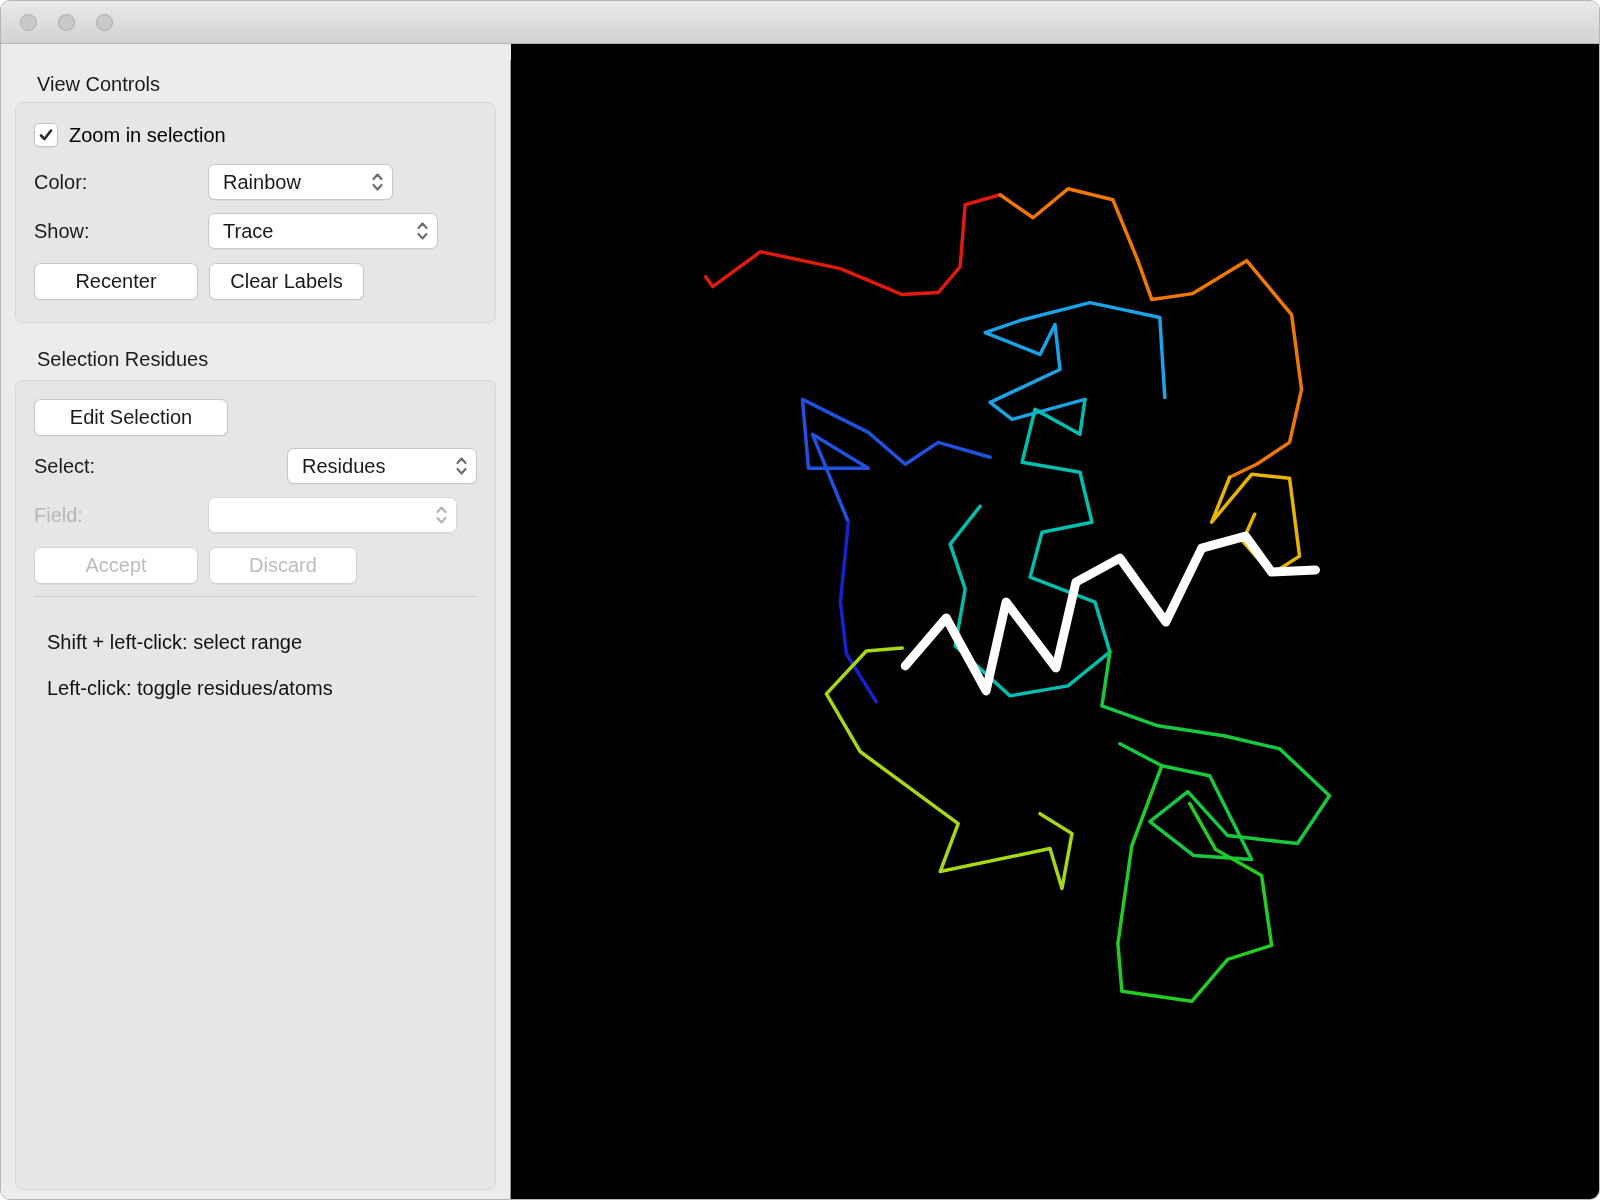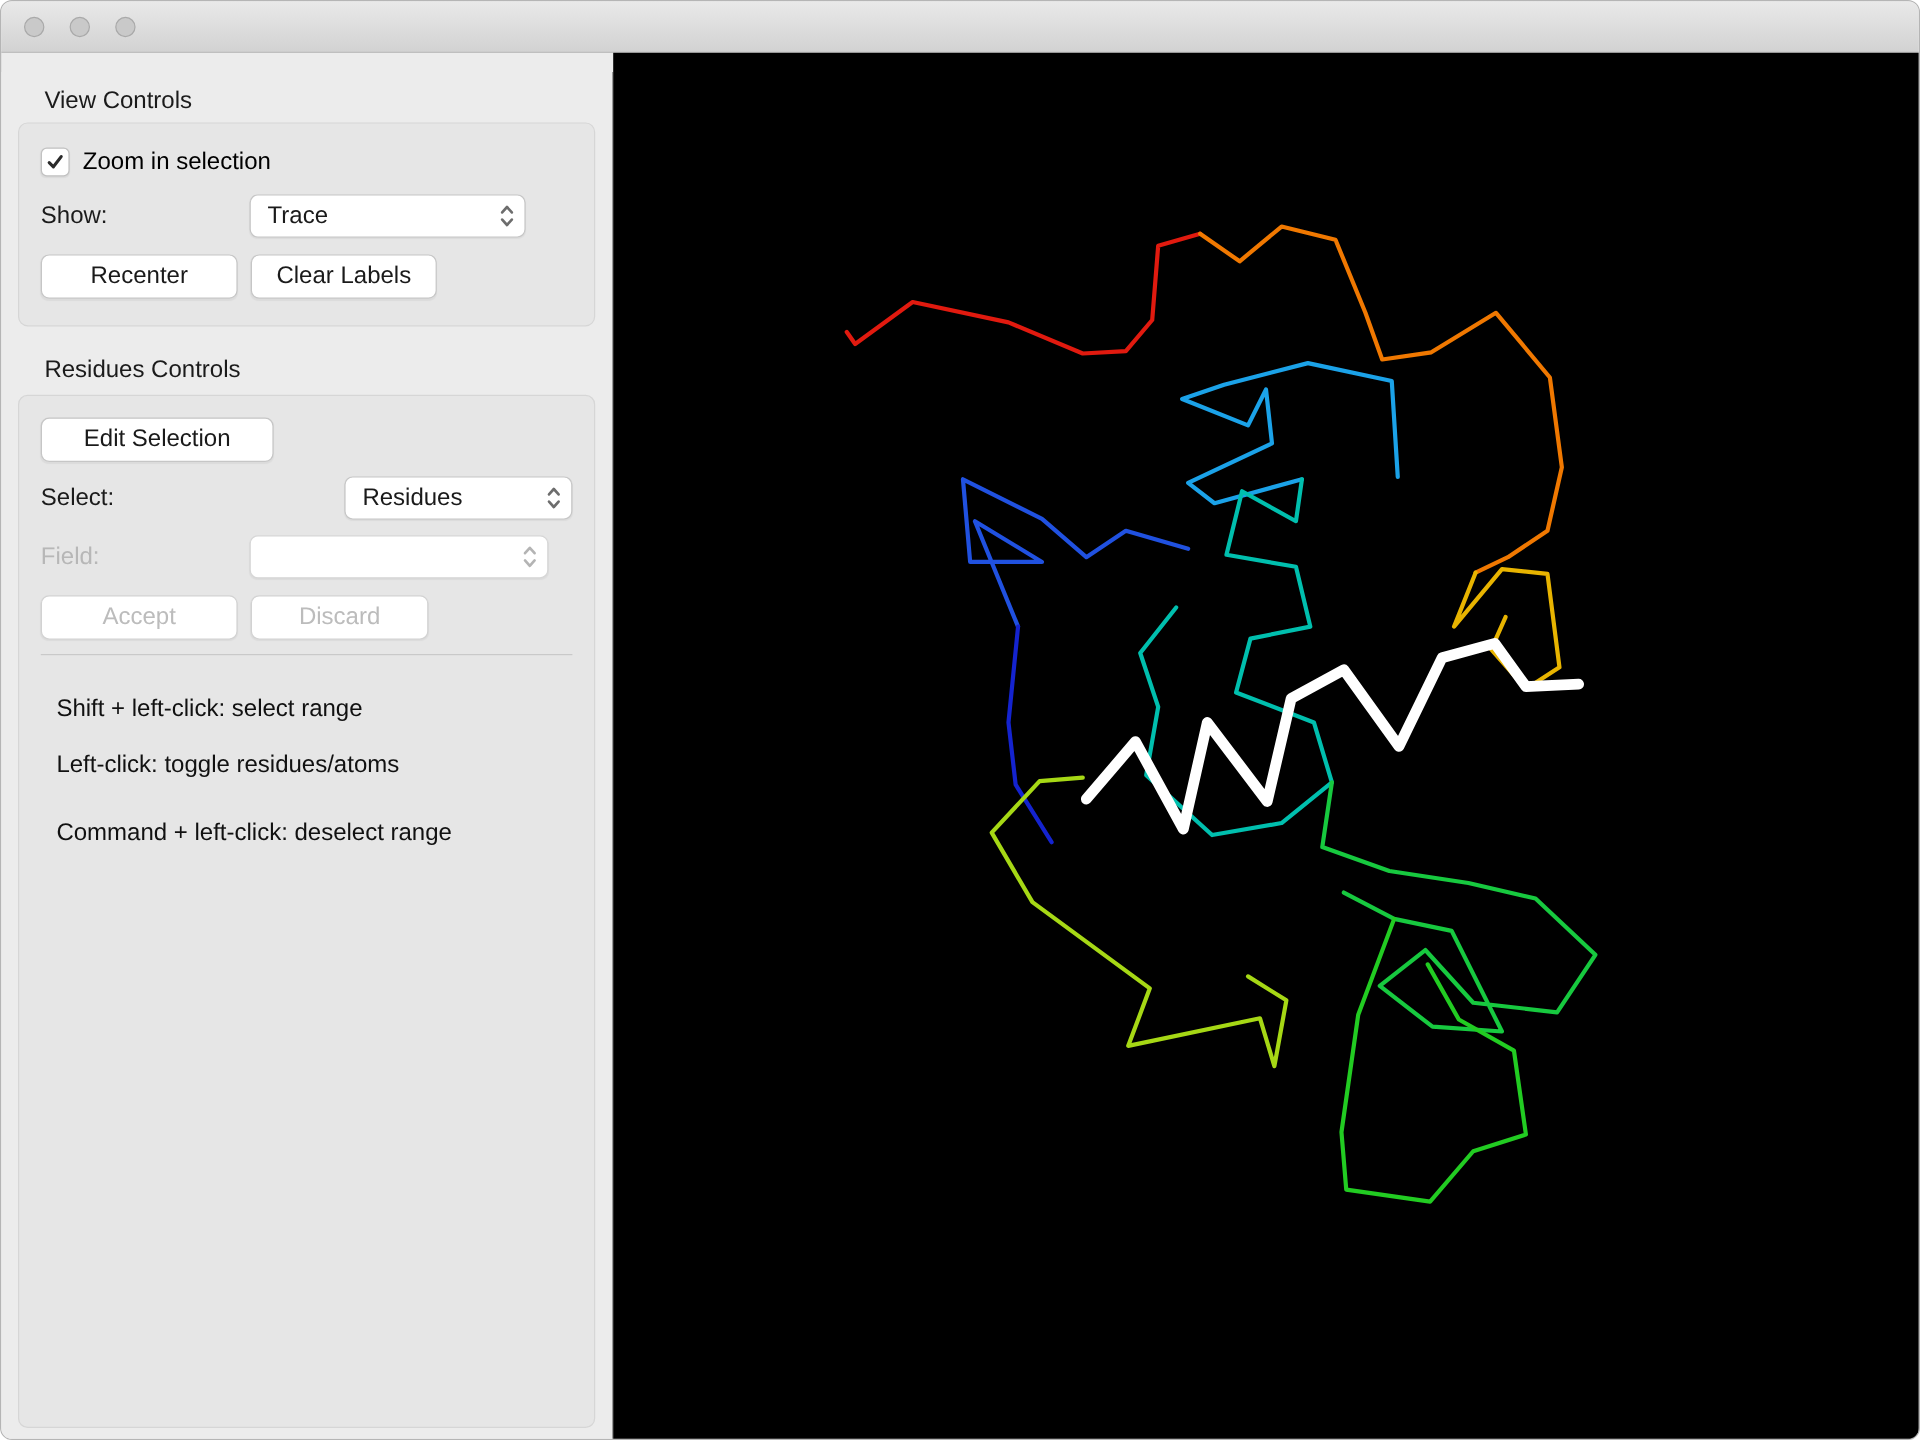--- a/index.html
+++ b/index.html
@@ -95,39 +95,49 @@
       <div class="group">
         <div class="row checkbox-row">
           <span class="checkbox">
             <svg width="16" height="16" viewBox="0 0 16 16">
               <path d="M3 8.5 L6.5 12 L13 3.5" stroke="#2b2b2b" stroke-width="2.6" fill="none" stroke-linecap="round" stroke-linejoin="round"></path>
             </svg>
           </span>
           <span class="checkbox-label">Zoom in selection</span>
         </div>
 
+        <div class="row mt15">
+          <span class="lbl">Color:</span>
+          <div class="popup w-color">
+            <span>Rainbow</span>
+            <svg width="15" height="24" viewBox="0 0 15 24">
+              <path d="M3.5 9 L7.5 4.5 L11.5 9" stroke="#6d6d6d" stroke-width="2.2" fill="none" stroke-linecap="round" stroke-linejoin="round"></path>
+              <path d="M3.5 15 L7.5 19.5 L11.5 15" stroke="#6d6d6d" stroke-width="2.2" fill="none" stroke-linecap="round" stroke-linejoin="round"></path>
+            </svg>
+          </div>
+        </div>
 
         <div class="row mt13">
           <span class="lbl">Show:</span>
           <div class="popup w-show">
             <span>Trace</span>
             <svg width="15" height="24" viewBox="0 0 15 24">
               <path d="M3.5 9 L7.5 4.5 L11.5 9" stroke="#6d6d6d" stroke-width="2.2" fill="none" stroke-linecap="round" stroke-linejoin="round"></path>
               <path d="M3.5 15 L7.5 19.5 L11.5 15" stroke="#6d6d6d" stroke-width="2.2" fill="none" stroke-linecap="round" stroke-linejoin="round"></path>
             </svg>
           </div>
         </div>
 
         <div class="row mt14">
           <button class="btn w-recenter">Recenter</button>
           <button class="btn w-clear gap">Clear Labels</button>
         </div>
       </div>
 
-      <div class="section-title title-2">Residues Controls</div>
+      <div class="section-title title-2">Selection Residues</div>
 
       <div class="group group-2">
         <div class="row">
           <button class="btn w-edit">Edit Selection</button>
         </div>
 
         <div class="row mt12">
           <span class="lbl">Select:</span>
           <div class="popup w-select">
             <span>Residues</span>
@@ -151,21 +161,20 @@
 
         <div class="row mt14">
           <button class="btn w-accept disabled">Accept</button>
           <button class="btn w-discard disabled gap">Discard</button>
         </div>
 
         <div class="divider"></div>
 
         <div class="help-line">Shift + left-click: select range</div>
         <div class="help-line help-first">Left-click: toggle residues/atoms</div>
-        <div class="help-line">Command + left-click: deselect range</div>
       </div>
     </div>
 
     <div class="canvas" style="background: rgb(0, 0, 0);">
       <svg viewBox="0 0 1090 1156" preserveAspectRatio="xMidYMid meet">
           <polyline points="195,232 202,242 250,207 330,224 392,250 428,248 450,222 455,160 490,150" fill="none" stroke="#e11a0f" stroke-width="3.5" stroke-linejoin="round" stroke-linecap="round"></polyline>
           <polyline points="490,150 523,173 558,144 603,155 628,216 642,255 683,249 737,216 782,270 792,345 780,398 747,420 720,433" fill="none" stroke="#f07800" stroke-width="3.5" stroke-linejoin="round" stroke-linecap="round"></polyline>
           <polyline points="720,433 702,478 742,430 780,434 790,512 762,530 733,497 745,470" fill="none" stroke="#e8b400" stroke-width="3.5" stroke-linejoin="round" stroke-linecap="round"></polyline>
           <polyline points="655,353 650,273 580,258 510,276 475,288 530,310 545,280 550,325 480,358 502,375 575,355" fill="none" stroke="#1ba2e8" stroke-width="3.5" stroke-linejoin="round" stroke-linecap="round"></polyline>
           <polyline points="575,355 570,390 525,365 512,418 570,428 582,478 532,488 520,533 585,558 600,608 558,642 500,652 445,602 455,545 440,500 470,462" fill="none" stroke="#00bfae" stroke-width="3.5" stroke-linejoin="round" stroke-linecap="round"></polyline>

